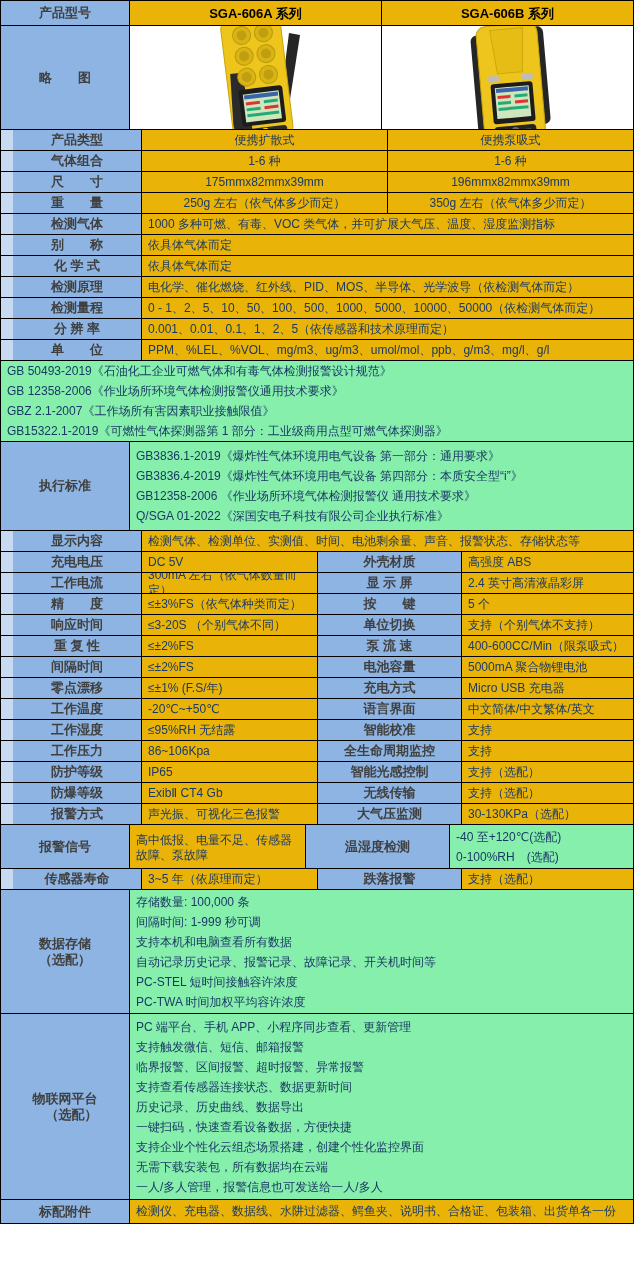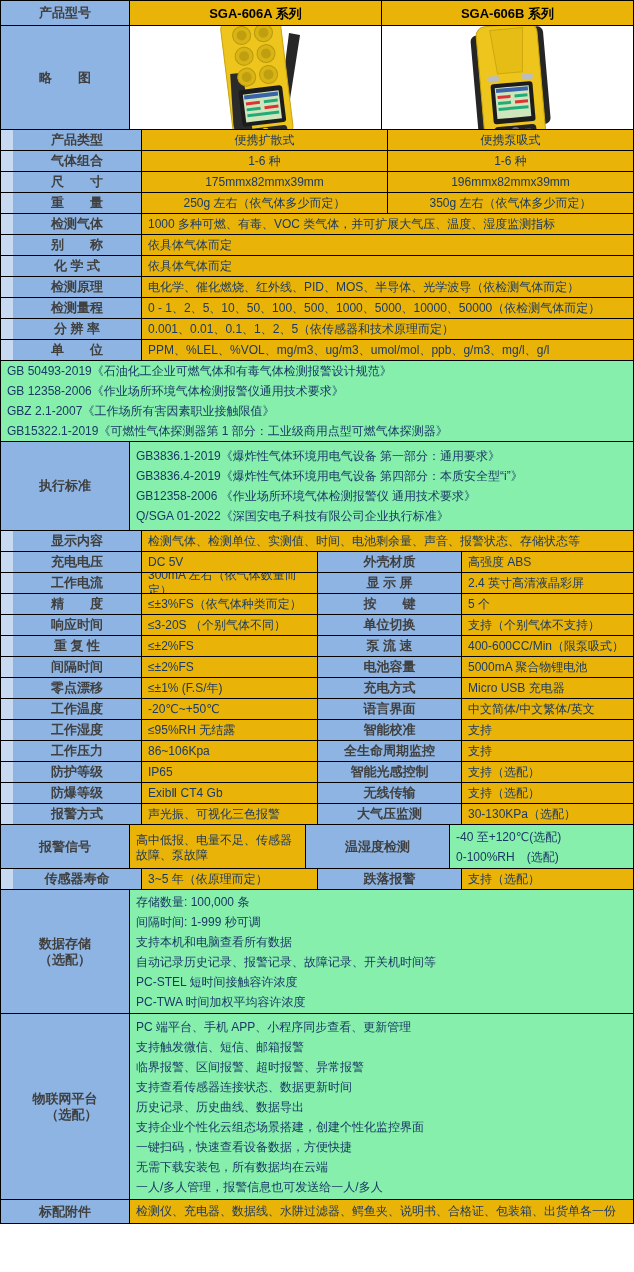--- a/index.html
+++ b/index.html
@@ -318,22 +318,22 @@
   </div>
 
   <div class="row r-iot">
     <div class="cell lab"><span><span>物联网平台</span><br><span>（选配）</span></span></div>
     <div class="cell multival">
       <div>PC 端平台、手机 APP、小程序同步查看、更新管理</div>
       <div>支持触发微信、短信、邮箱报警</div>
       <div>临界报警、区间报警、超时报警、异常报警</div>
       <div>支持查看传感器连接状态、数据更新时间</div>
       <div>历史记录、历史曲线、数据导出</div>
+      <div>一键扫码，快速查看设备数据，方便快捷</div>
       <div>支持企业个性化云组态场景搭建，创建个性化监控界面</div>
-      <div>一键扫码，快速查看设备数据，方便快捷</div>
       <div>无需下载安装包，所有数据均在云端</div>
       <div>一人/多人管理，报警信息也可发送给一人/多人</div>
     </div>
   </div>
 
   <div class="row r-acc">
     <div class="cell lab">标配附件</div>
     <div class="cell val">检测仪、充电器、数据线、水阱过滤器、鳄鱼夹、说明书、合格证、包装箱、出货单各一份</div>
   </div>
 

